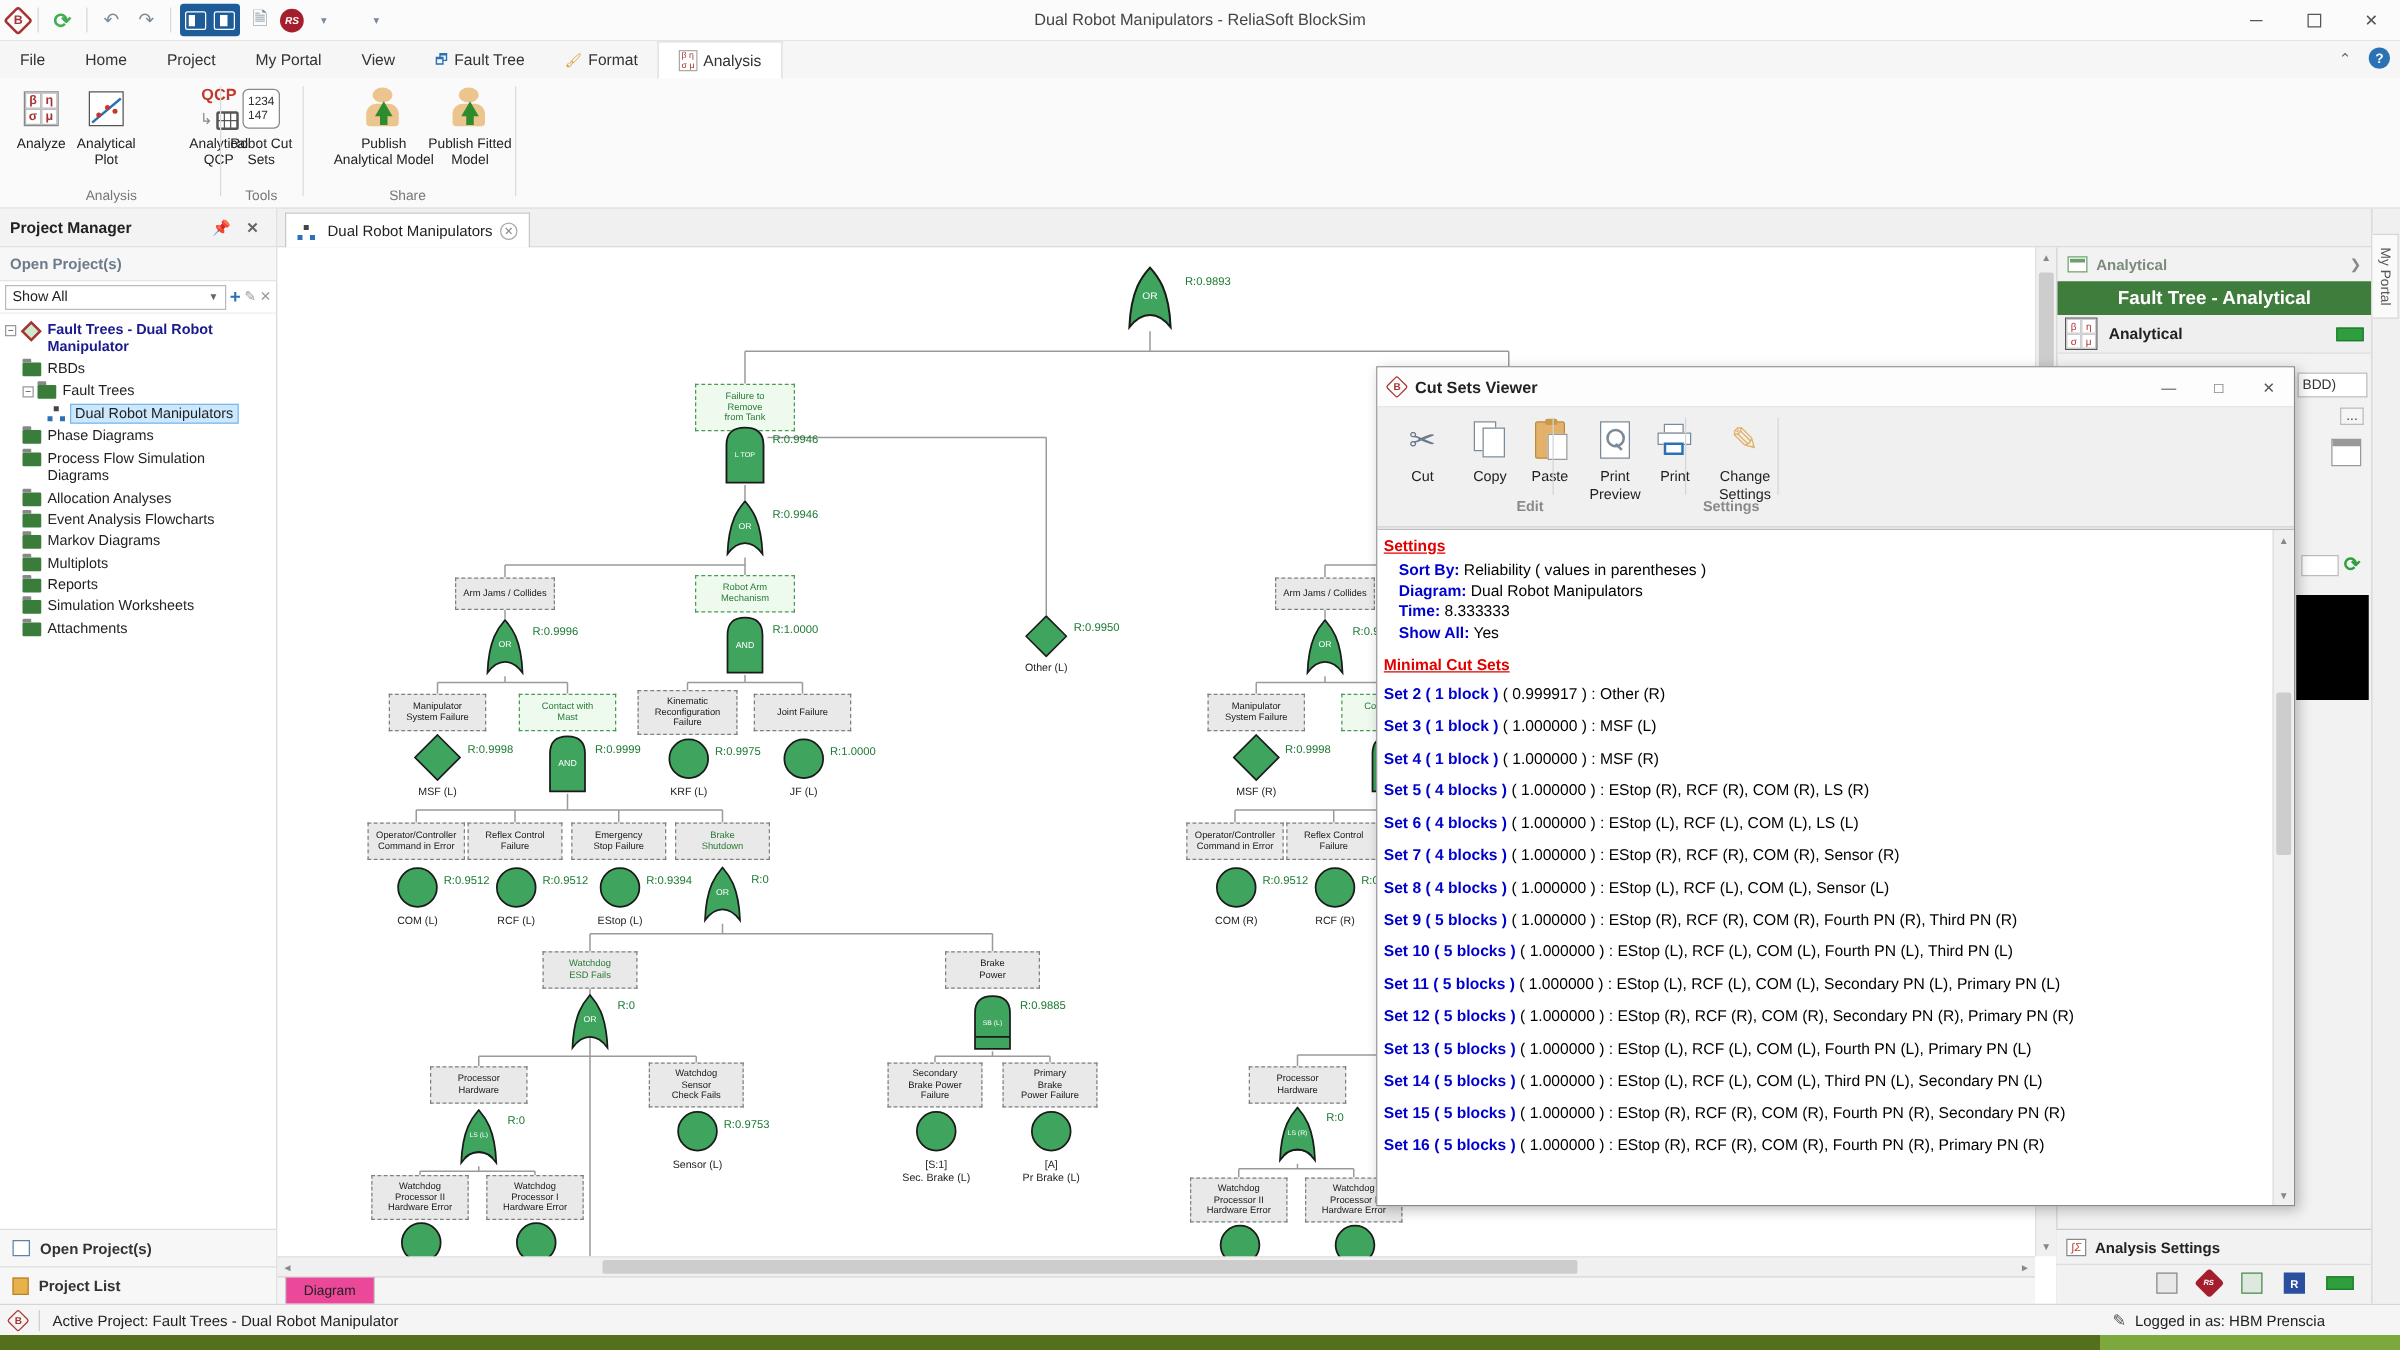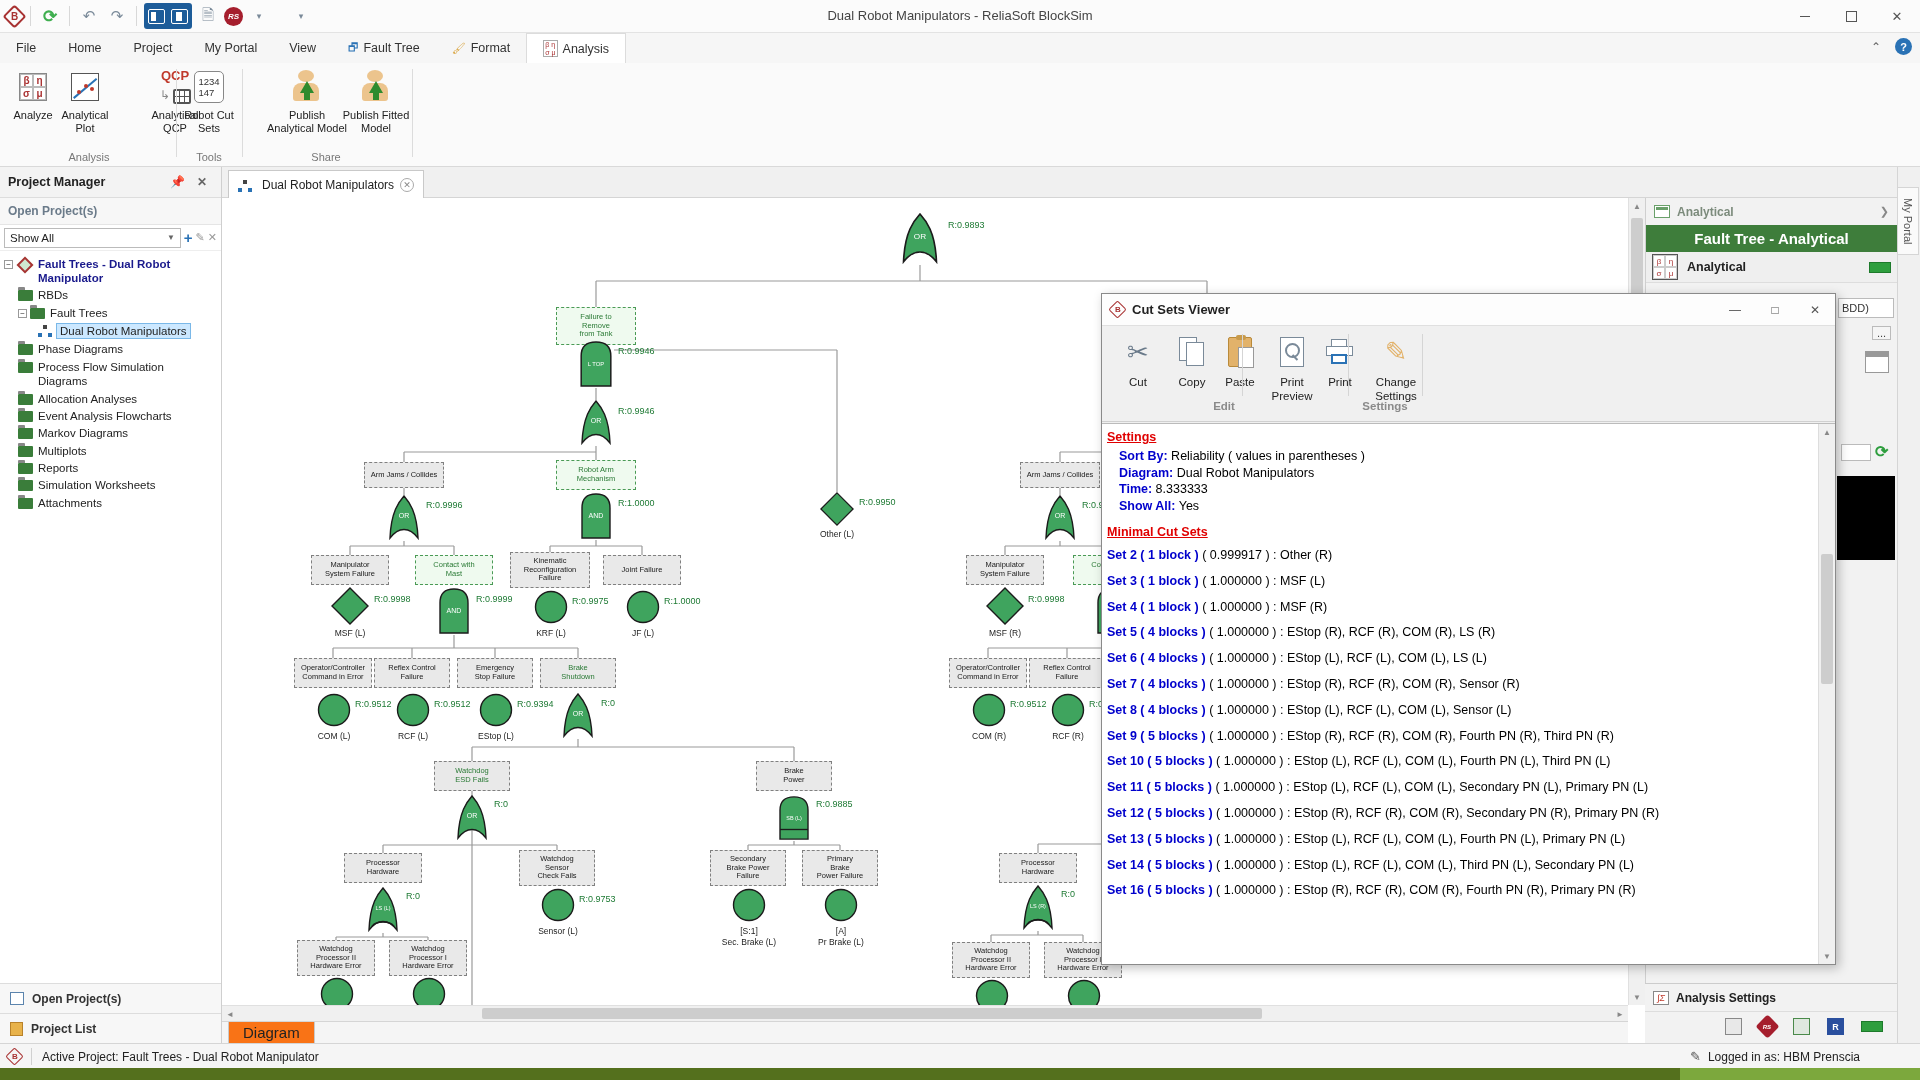--- a/index.html
+++ b/index.html
@@ -97,21 +97,21 @@
   .lblbox.graygreen { color:#2a7a35; }
   .gate { position:absolute; z-index:2; }
   .rlab { position:absolute; font-size:9px; color:#1e7a34; white-space:nowrap; z-index:2; }
   .slab { position:absolute; font-size:8.5px; color:#222; text-align:center; white-space:pre-line; line-height:1.25; z-index:2; transform:translateX(-50%); }
   
   .vscroll { position:absolute; left:1628px; top:198px; width:17px; height:807px; background:#f0f0f0; border-left:1px solid #e0e0e0; }
   .hscroll { position:absolute; left:222px; top:1005px; width:1406px; height:16px; background:#f0f0f0; border-top:1px solid #e0e0e0; }
   .sarrow { position:absolute; color:#888; font-size:8px; width:16px; height:16px; display:flex; align-items:center; justify-content:center; }
   .sthumb { position:absolute; background:#cdcdcd; border-radius:2px; }
   #diagramtabs { position:absolute; left:222px; top:1021px; width:1406px; height:22px; background:#f5f5f5; border-top:1px solid #d5d5d5; }
-  .dgtab { position:absolute; left:6px; top:0; height:22px; background:#f97316; border:1px solid #c9c9c9; border-top:none; padding:0 14px; font-size:15px; color:#222; display:flex; align-items:center; }
+  .dgtab { position:absolute; left:6px; top:0; height:22px; background:#ec4899; border:1px solid #c9c9c9; border-top:none; padding:0 14px; font-size:11px; color:#222; display:flex; align-items:center; }
   
   #rightpanel { position:absolute; left:1645px; top:198px; width:252px; height:845px; background:#f2f2f2; border-left:1px solid #cfcfcf; }
   .rp-head { height:27px; display:flex; align-items:center; gap:7px; padding:0 8px; }
   .rp-head .wico { width:16px; height:13px; border:1px solid #6aa06a; background:#fff; position:relative; }
   .wico:before { content:""; position:absolute; left:1px; top:1px; right:1px; height:3px; background:#6aa06a; }
   .rp-head .t { font-size:12px; font-weight:bold; color:#7c8b7c; }
   .rp-head .ch { margin-left:auto; color:#888; font-size:11px; }
   .rp-banner { height:27px; background:#3e7d3b; color:#fff; font-weight:bold; font-size:15px; display:flex; align-items:center; justify-content:center; }
   .rp-analytical { height:31px; display:flex; align-items:center; gap:9px; padding:0 6px; background:#efefef; border-bottom:1px solid #ddd; }
   .rp-bn { width:26px; height:26px; border:1px solid #555; background:#fff; display:grid; grid-template-columns:1fr 1fr; grid-template-rows:1fr 1fr; }
@@ -832,20 +832,21 @@
         <div class="cs-set"><b>Set 5 ( 4 blocks )</b> ( 1.000000 ) : EStop (R), RCF (R), COM (R), LS (R)</div>
         <div class="cs-set"><b>Set 6 ( 4 blocks )</b> ( 1.000000 ) : EStop  (L), RCF  (L), COM (L), LS (L)</div>
         <div class="cs-set"><b>Set 7 ( 4 blocks )</b> ( 1.000000 ) : EStop (R), RCF (R), COM (R), Sensor (R)</div>
         <div class="cs-set"><b>Set 8 ( 4 blocks )</b> ( 1.000000 ) : EStop  (L), RCF  (L), COM (L), Sensor  (L)</div>
         <div class="cs-set"><b>Set 9 ( 5 blocks )</b> ( 1.000000 ) : EStop (R), RCF (R), COM (R), Fourth PN (R), Third PN (R)</div>
         <div class="cs-set"><b>Set 10 ( 5 blocks )</b> ( 1.000000 ) : EStop  (L), RCF  (L), COM (L), Fourth PN (L), Third PN (L)</div>
         <div class="cs-set"><b>Set 11 ( 5 blocks )</b> ( 1.000000 ) : EStop  (L), RCF  (L), COM (L), Secondary PN (L), Primary PN (L)</div>
         <div class="cs-set"><b>Set 12 ( 5 blocks )</b> ( 1.000000 ) : EStop (R), RCF (R), COM (R), Secondary PN (R), Primary PN (R)</div>
         <div class="cs-set"><b>Set 13 ( 5 blocks )</b> ( 1.000000 ) : EStop  (L), RCF  (L), COM (L), Fourth PN (L), Primary PN (L)</div>
         <div class="cs-set"><b>Set 14 ( 5 blocks )</b> ( 1.000000 ) : EStop  (L), RCF  (L), COM (L), Third PN (L), Secondary PN (L)</div>
+        <div class="cs-set"><b>Set 15 ( 5 blocks )</b> ( 1.000000 ) : EStop (R), RCF (R), COM (R), Fourth PN (R), Secondary PN (R)</div>
         <div class="cs-set"><b>Set 16 ( 5 blocks )</b> ( 1.000000 ) : EStop (R), RCF (R), COM (R), Fourth PN (R), Primary PN (R)</div>
       </div>
     <div class="dlg-scroll">
       <span class="sarrow" style="top:0;left:0">▲</span>
       <span class="sarrow" style="bottom:0;left:0">▼</span>
       <span class="sthumb" style="left:2px;top:130px;width:12px;height:130px"></span>
     </div>
   </div>
 </div>
 

